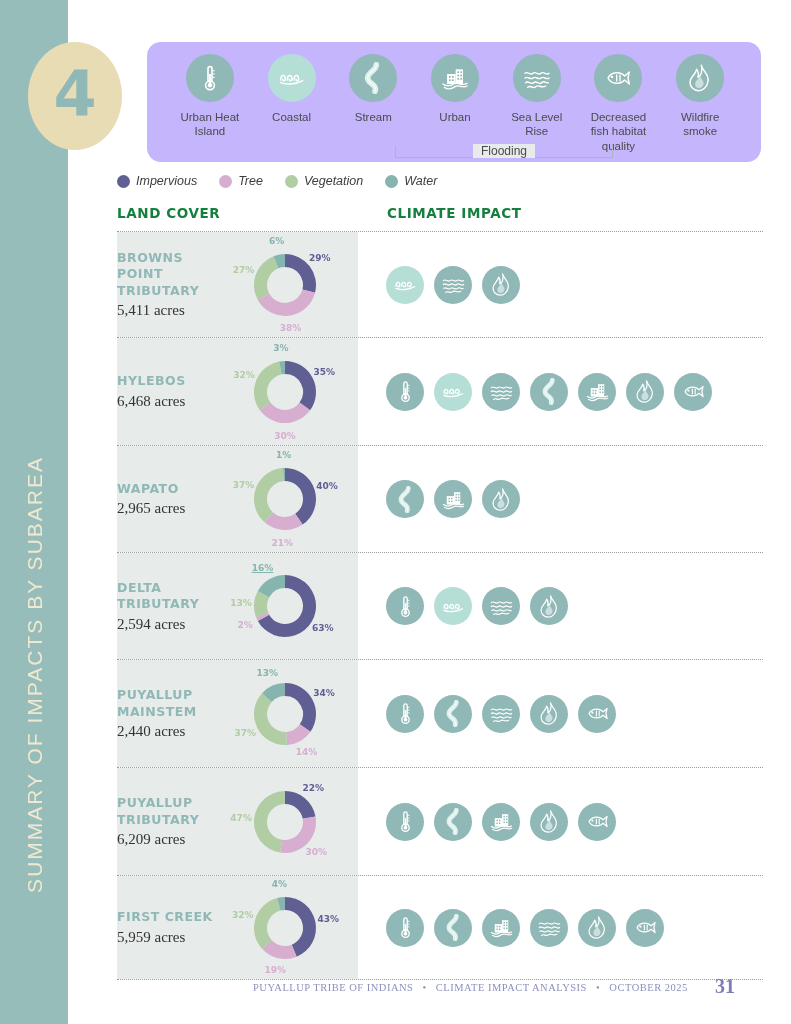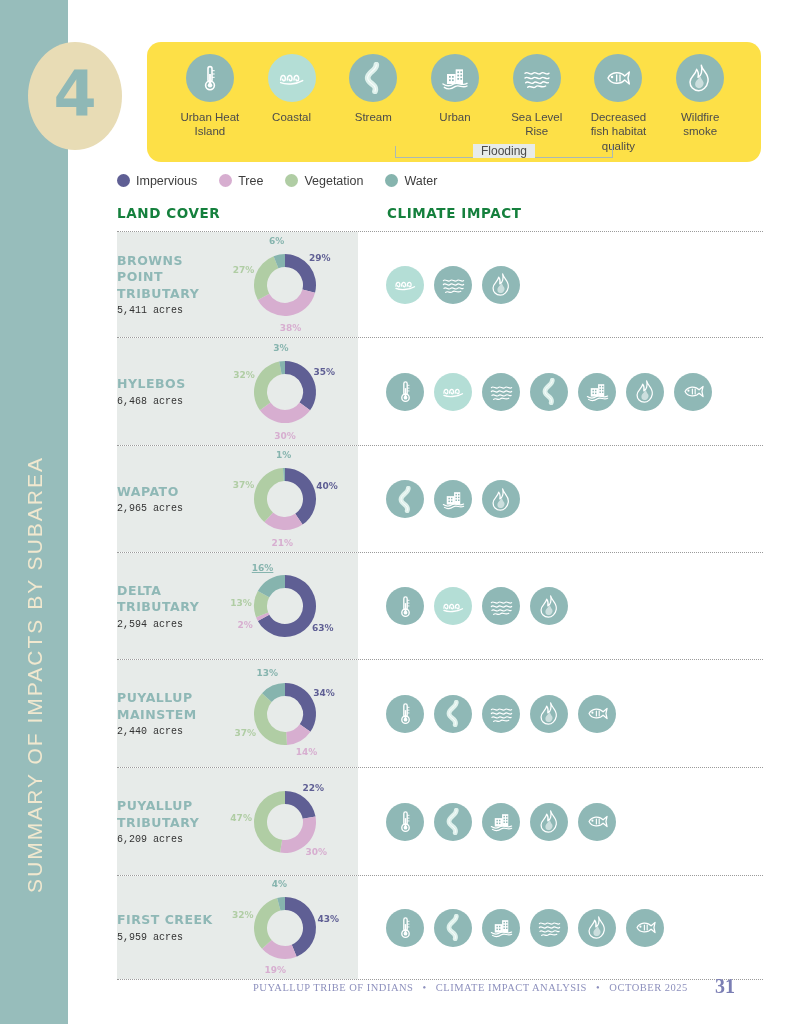--- a/index.html
+++ b/index.html
@@ -70,21 +70,21 @@
     margin-top: -4px;
   }
 
   
   #risk-key-panel {
     position: absolute;
     left: 147px;
     top: 42px;
     width: 614px;
     height: 120px;
-    background: #fde047;
+    background: #c4b5fd;
     border-radius: 14px;
   }
   .key-items {
     display: flex;
     position: absolute;
     left: 22px;
     top: 12px;
     width: 572px;
   }
   .key-item {
@@ -150,22 +150,23 @@
   #cover-legend {
     position: absolute;
     left: 117px;
     top: 174px;
     display: flex;
     align-items: center;
     gap: 22px;
   }
   .cover-legend-item {
     display: flex;
-    align-items: flex-start;
+    align-items: flex-end;
     gap: 6px;
+    font-style: italic;
   }
   .cover-dot {
     width: 13px; height: 13px;
     border-radius: 50%;
   }
   .cover-text {
     font-size: 12.5px;
     color: #3d3d3d;
   }
 
@@ -216,22 +217,22 @@
   .subarea-name {
     font-family: "DejaVu Sans", sans-serif;
     font-size: 12.5px;
     font-weight: 700;
     letter-spacing: 0.5px;
     color: #8fb8b6;
     line-height: 1.32;
     text-transform: uppercase;
   }
   .subarea-acres {
-    font-family: Liberation Mono, monospace;
-    font-size: 10px;
+    font-family: Liberation Serif, serif;
+    font-size: 15px;
     color: #333333;
     margin-top: 3px;
     white-space: nowrap;
   }
   .donut-wrap {
     position: relative;
     width: 120px;
     height: 100%;
   }
   .donut-svg {

